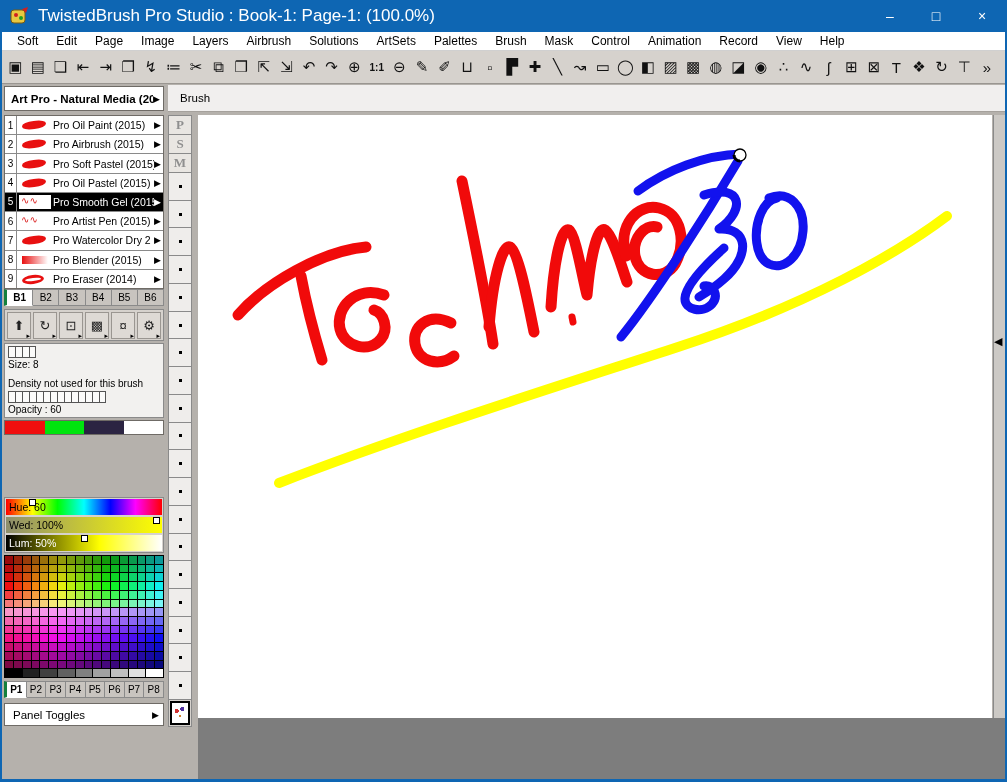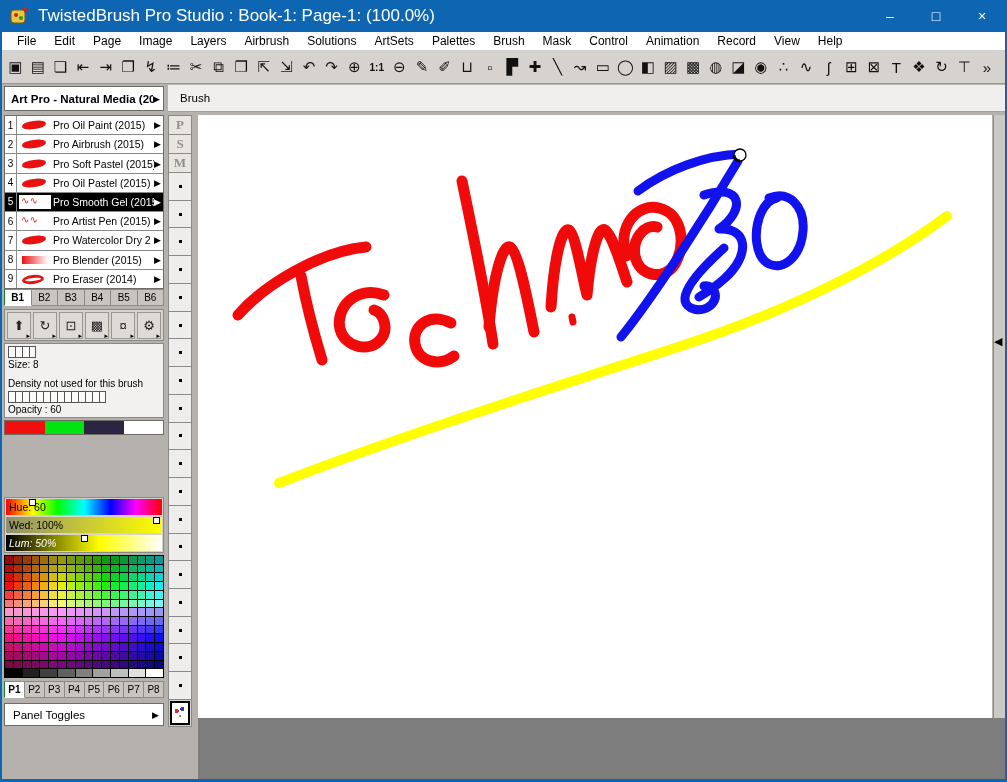--- a/index.html
+++ b/index.html
@@ -44,21 +44,21 @@
   .brush-row .bname{flex:1;font-size:10.5px;white-space:nowrap;overflow:hidden;}
   .brush-row .arrow-right{margin-right:2px;}
   .brush-row.selected{background:#000;color:#fff;}
   .brush-row.selected .bname{color:#fff;}
   .brush-row.selected .arrow-right{color:#fff;}
   .tab-row{position:absolute;display:flex;}
   .b-tabs{left:2px;top:289px;width:160px;height:17px;}
   .p-tabs{left:2px;top:681px;width:160px;height:17px;}
   .tab{flex:1;font-size:10px;text-align:center;line-height:15px;background:#c8c4bf;
        border:1px solid #8a8a8a;border-left:none;color:#000;}
-  .tab:first-child{border-left:1px solid #15803d;}
+  .tab:first-child{border-left:3px solid #15803d;}
   .tab.active{background:#fff;font-weight:bold;border-bottom:1px solid #fff;}
   .tool-row{position:absolute;left:2px;top:309px;width:160px;height:32px;background:#d6d2cd;
     border:1px solid #8a8a8a;display:flex;align-items:center;justify-content:space-between;padding:0 2px;}
   .tool-btn{width:24px;height:27px;background:#dedad5;border:1px solid #9a9691;position:relative;
     display:flex;align-items:center;justify-content:center;font-size:13px;color:#222;}
   .tool-btn::after{content:"▸";position:absolute;right:0;bottom:-2px;font-size:7px;color:#000;}
   
   .slider-box{position:absolute;left:2px;top:343px;width:160px;height:75px;background:#f2f1ef;
     border:1px solid #8a8a8a;padding:2px 3px;}
   .tick-row{display:flex;height:12px;margin-bottom:1px;}
@@ -76,21 +76,21 @@
   .gbar{position:relative;height:16px;margin-bottom:2px;display:flex;align-items:center;}
   .gbar:last-child{margin-bottom:0;}
   .gbar .glabel{font-size:10.5px;padding-left:3px;white-space:nowrap;}
   .gbar .handle{position:absolute;top:0;width:7px;height:7px;background:#fff;border:1px solid #000;}
   .bar-red{background:linear-gradient(to right,#2ad400,#ffff00);}
   .bar-green{background:linear-gradient(to right,#ff3300,#ffaa00 55%,#ffff00);}
   .bar-green .glabel{color:#fff;}
   .bar-blue{background:linear-gradient(to right,#ffff00,#ffffff);}
   .bar-hue{background:linear-gradient(to right,#f00,#ff0 17%,#0f0 33%,#0ff 50%,#00f 67%,#f0f 83%,#f00);}
   .bar-sat{background:linear-gradient(to right,#8f8f6d,#ffff00);}
-  .bar-lum{background:linear-gradient(to right,#000,#ffff00 60%,#ffffff);font-style:italic;}
+  .bar-lum{background:linear-gradient(to right,#000,#ffff00 60%,#ffffff);}
   .bar-lum .glabel{color:#fff;}
   
   .palette{position:absolute;left:2px;top:555px;width:160px;height:123px;background:#000;
     border:1px solid #000;display:grid;grid-template-columns:repeat(18,1fr);gap:1px;}
   .pal-cell{width:100%;height:100%;}
   
   .panel-toggles{position:absolute;left:2px;top:703px;width:160px;height:23px;background:#fff;
     border:1px solid #6f6b66;display:flex;align-items:center;padding:0 4px 0 8px;}
   .panel-toggles .pt-text{flex:1;font-size:11.5px;}
   
@@ -128,21 +128,21 @@
     </svg>
     <span class="title">TwistedBrush Pro Studio : Book-1: Page-1:  (100.0%)</span>
     <div class="win-controls">
       <div class="win-btn">–</div>
       <div class="win-btn">□</div>
       <div class="win-btn">×</div>
     </div>
   </div>
 
   <div class="menubar">
-      <div class="menu-item">File</div>
+      <div class="menu-item">Soft</div>
       <div class="menu-item">Edit</div>
       <div class="menu-item">Page</div>
       <div class="menu-item">Image</div>
       <div class="menu-item">Layers</div>
       <div class="menu-item">Airbrush</div>
       <div class="menu-item">Solutions</div>
       <div class="menu-item">ArtSets</div>
       <div class="menu-item">Palettes</div>
       <div class="menu-item">Brush</div>
       <div class="menu-item">Mask</div>

